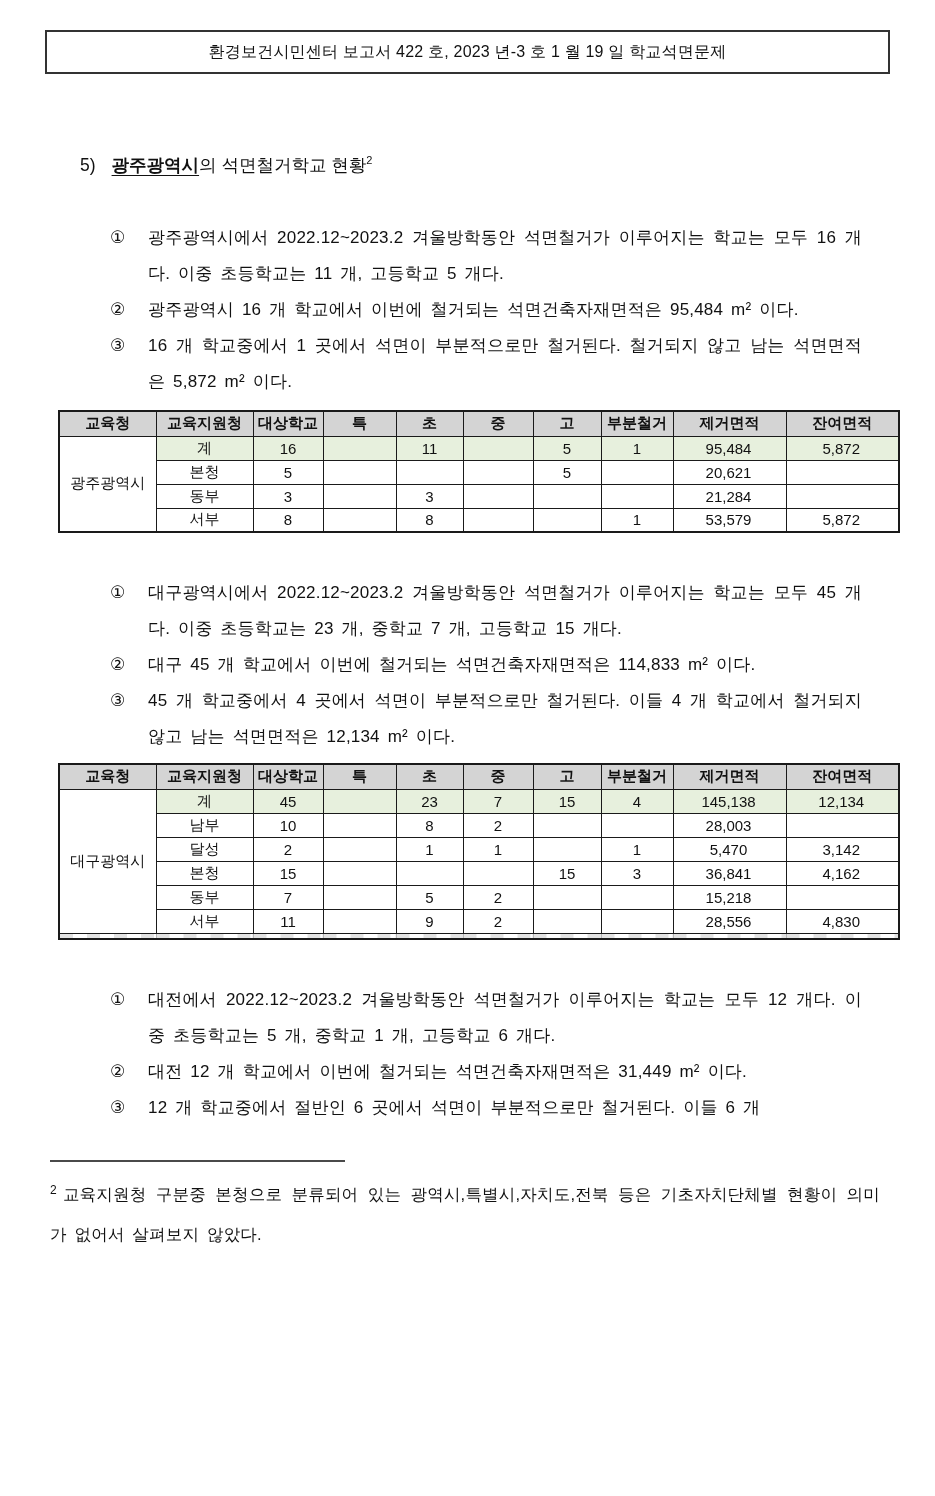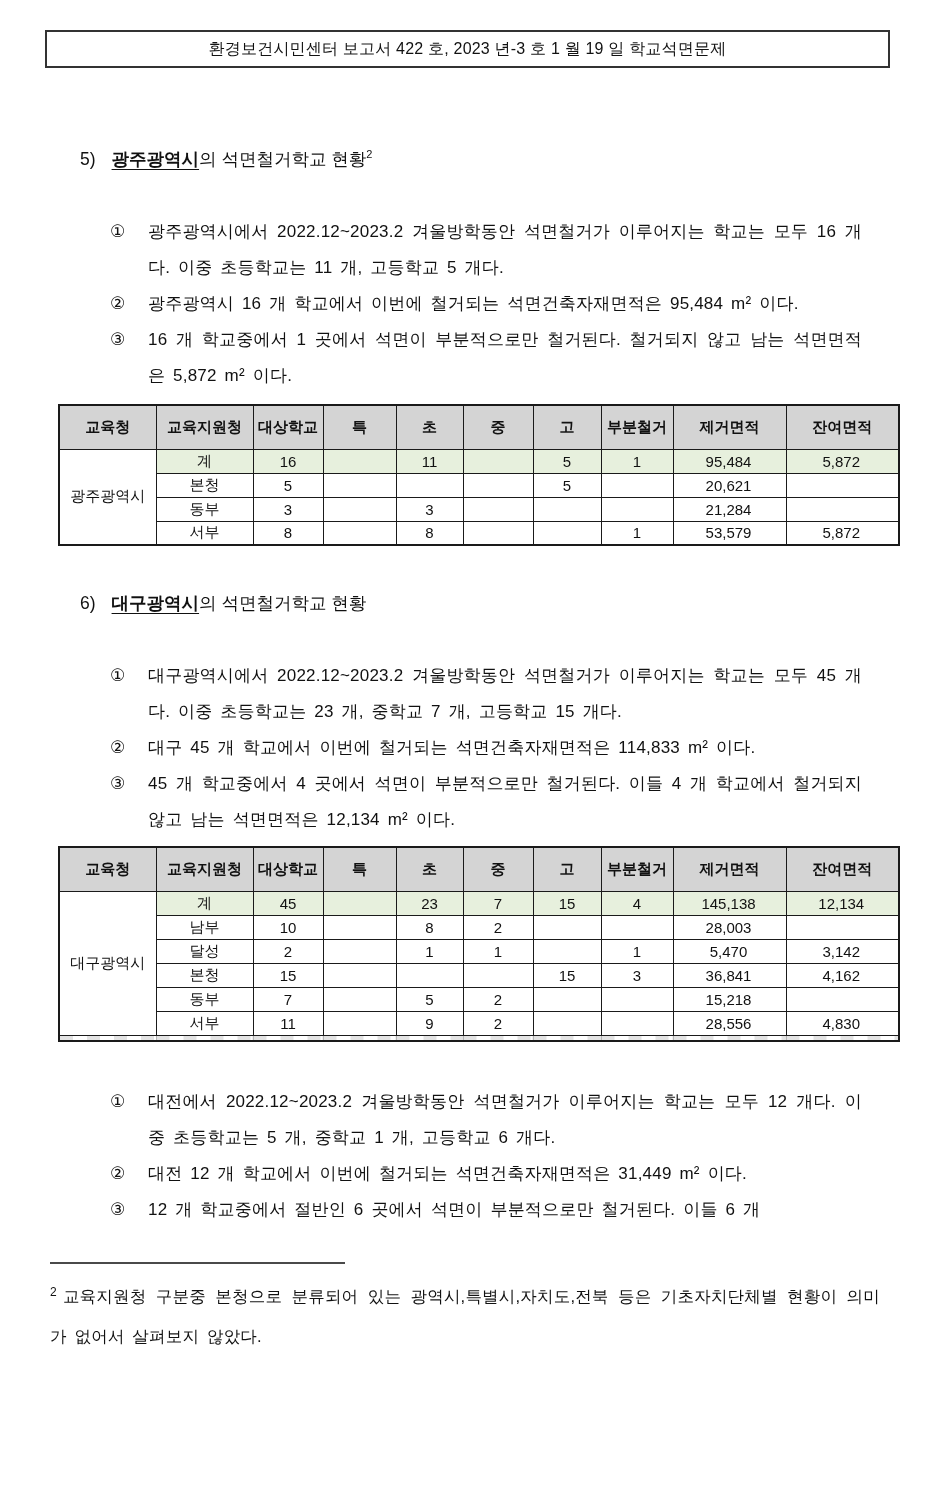--- a/index.html
+++ b/index.html
@@ -13,21 +13,21 @@
     width:935px;height:1496px;overflow:hidden;
     background:#ffffff;color:#111;
     font-family:"Liberation Sans","DejaVu Sans",sans-serif;
     position:relative;
   }
   .page{padding:30px 45px 0 45px;}
 
   
   .header-box{
     border:2px solid #333;
-    height:38px;
+    height:44px;
     display:flex;align-items:center;justify-content:center;
     font-size:16px;letter-spacing:.2px;
   }
 
   
   .heading{margin:0 0 0 35px;font-size:17.5px;line-height:26px;}
   .h-num{margin-right:16px;}
   .h-city{font-weight:bold;text-decoration:underline;text-underline-offset:4px;}
   .fn-ref{font-size:11px;vertical-align:super;line-height:0;}
   .heading-5{margin-top:78px;}
@@ -45,21 +45,21 @@
   }
 
   
   .dtable{
     border-collapse:collapse;margin:10px 0 0 13px;
     width:840px;table-layout:fixed;
     font-size:15px;
   }
   .dtable th,.dtable td{border:1px solid var(--line);padding:0 4px;overflow:hidden;white-space:nowrap;}
   .dtable{border:2px solid var(--line);}
-  .dtable th{background:var(--hdr-bg);height:44px;font-weight:bold;text-align:center;}
+  .dtable th{background:var(--hdr-bg);height:25px;font-weight:bold;text-align:center;}
   .dtable td{height:24px;}
   .dtable tr.hl td{background:var(--total-bg);}
   .dtable td.region{background:#fff !important;text-align:center;}
   .dtable td.rname{text-align:center;}
   .dtable td.ctr{text-align:center;}
   .dtable td.num{text-align:center;padding-right:6px;}
   .dtable tr.trunc td{
     height:6px;padding:0;border-color:#b5b5b5;border-top-color:var(--line);
     background:repeating-linear-gradient(90deg,#e3e3e3 0 13px,#ffffff 13px 27px);
   }
@@ -178,23 +178,20 @@
           <td class="ctr">8</td>
           <td class="ctr"></td>
           <td class="ctr"></td>
           <td class="ctr">1</td>
           <td class="num">53,579</td>
           <td class="num">5,872</td>
         </tr>
       </tbody>
     </table>
 
-  <div class="heading heading-6">
-    <span class="h-num">6)</span><span class="h-city">대구광역시</span><span class="h-rest">의 석면철거학교 현황</span>
-  </div>
   <div class="list">
     <div class="li">
       <span class="marker">①</span>
       <span class="li-text">대구광역시에서 2022.12~2023.2 겨울방학동안 석면철거가 이루어지는 학교는 모두 45 개다. 이중 초등학교는 23 개, 중학교 7 개, 고등학교 15 개다.</span>
     </div>
     <div class="li">
       <span class="marker">②</span>
       <span class="li-text">대구 45 개 학교에서 이번에 철거되는 석면건축자재면적은 114,833 m² 이다.</span>
     </div>
     <div class="li">

